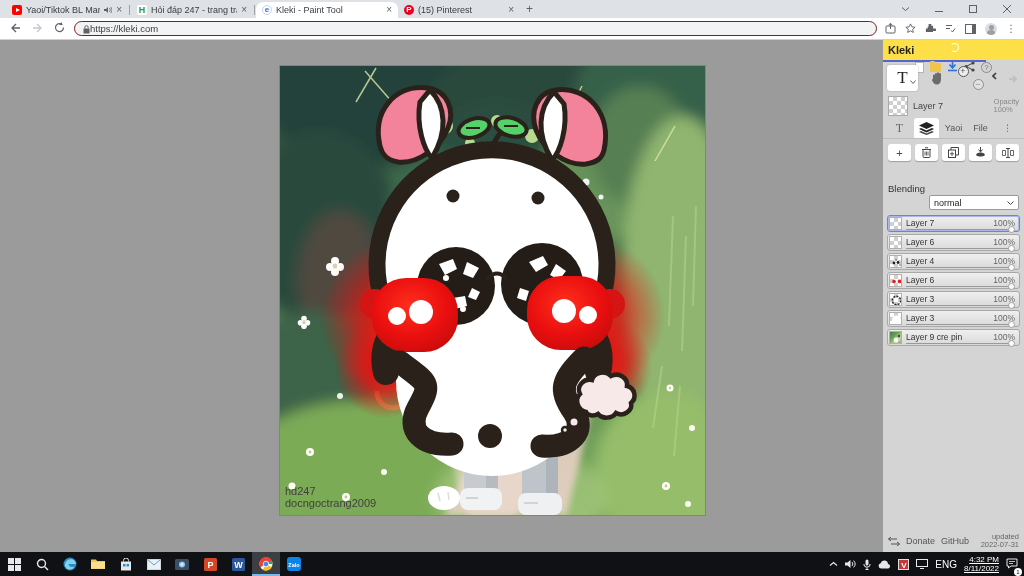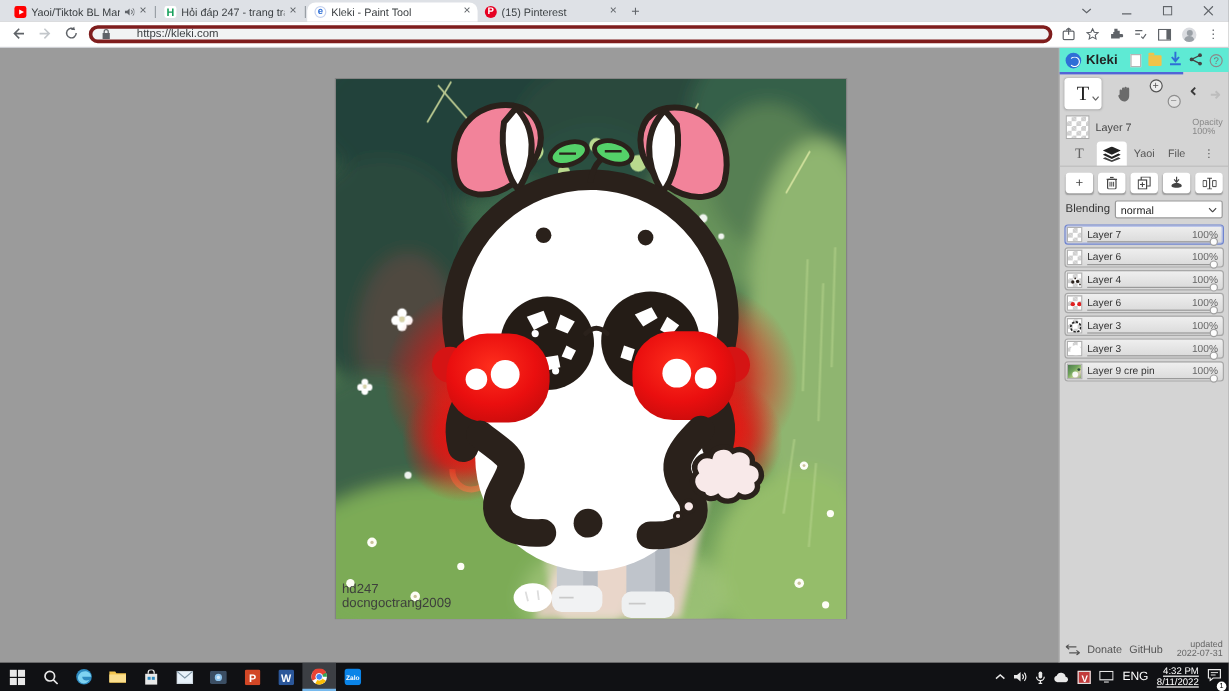--- a/index.html
+++ b/index.html
@@ -26,41 +26,41 @@
         text-align:center; line-height:10px; }
   .speaker-ic svg { display:block; }
   .newtab { font-size:12px; color:#5f6368; margin:0 0 2px 6px; }
   .wincontrols { margin-left:auto; display:flex; align-self:stretch; }
   .wincontrols > div { width:34px; display:flex; align-items:center; justify-content:center; color:#5f6368; }
 
   .toolbar { height:22px; background:#fff; display:flex; align-items:center; padding:0 8px; gap:8px;
              border-bottom:1px solid #cfd1d5; }
   .navbtn { font-size:12px; color:#5f6368; width:14px; text-align:center; }
   .navbtn.disabled { color:#bdc1c6; }
-  .urlbar { flex:1; height:15px; background:#f1f3f4; border:3px solid #7f1d1d; border-radius:8px;
-            display:flex; align-items:center; gap:22px; padding:0 8px; }
+  .urlbar { flex:1; height:15px; background:#f1f3f4; border:1px solid #7f1d1d; border-radius:8px;
+            display:flex; align-items:center; gap:0; padding:0 8px; }
   .url { font-size:9.5px; color:#3c4043; }
   .bar-icons { display:flex; align-items:center; gap:9px; }
   .bar-icons svg, .bar-icons span { display:block; }
   .avatar { width:12px; height:12px; border-radius:50%; background:#dadce0; position:relative; overflow:hidden; }
   .avatar:before { content:""; position:absolute; left:3.5px; top:2px; width:5px; height:5px; border-radius:50%; background:#9aa0a6; }
   .avatar:after { content:""; position:absolute; left:2px; top:7.5px; width:8px; height:6px; border-radius:50%; background:#9aa0a6; }
   .dots3 { color:#5f6368; font-size:10px; letter-spacing:0; }
 
   
   .main { display:flex; height:512px; }
   .workspace { flex:1; position:relative; background:#9b9b9b;padding-left:27px; }
   .canvas { position:absolute; left:280px; top:26px; width:425px; height:449px; background:#fff;
             box-shadow:0 0 0 1px rgba(0,0,0,.15); }
   .canvas svg { display:block; }
   .sig { position:absolute; left:5px; bottom:6px; font-size:11px; color:#3e403c; line-height:12px; }
 
   
   .sidebar { width:142px; background:#d4d4d4; border-left:1px solid #9c9c9c; display:flex; flex-direction:column; font-size:9px; color:#333; }
-  .k-header { height:20px; background:#5eead4; display:flex; align-items:center; padding:0 5px; gap:4px; }
+  .k-header { height:20px; background:#fde047; display:flex; align-items:center; padding:0 5px; gap:4px;flex-direction:column; }
   .k-logo { width:13px; height:13px; border-radius:50%; background:#2f6fd6; position:relative; }
   .k-logo:before { content:""; position:absolute; left:3px; top:3px; width:7px; height:7px;
       border:1.6px solid #fff; border-left-color:transparent; border-radius:50%; }
   .k-name { font-weight:bold; font-size:11px; color:#222; margin-right:auto; }
   .k-hicons { display:flex; gap:6px; align-items:center; }
   .icon-page { width:9px; height:11px; background:#fff; border:1px solid #b5b5b5; }
   .icon-folder { width:11px; height:9px; background:#f0c34a; border-radius:1px; position:relative; }
   .icon-folder:before { content:""; position:absolute; top:-2px; left:0; width:5px; height:2px; background:#f0c34a; border-radius:1px 1px 0 0; }
   .icon-help { width:11px; height:11px; border:1px solid #8a8a8a; border-radius:50%; color:#777;
       font-size:8px; text-align:center; line-height:10px; }
@@ -87,21 +87,21 @@
   .ktab { height:20px; flex:1; display:flex; align-items:center; justify-content:center; color:#555;
           border-radius:3px 3px 0 0; }
   .ktab.sel { background:#fff; }
   .ktab-T { font-family:"Liberation Serif", serif; font-size:12px; color:#666; }
   .k-actions { display:flex; gap:4px; padding:5px 5px 3px; }
   .actbtn { flex:1; height:17px; background:#fff; border-radius:3px; box-shadow:0 1px 1px rgba(0,0,0,.25);
             display:flex; align-items:center; justify-content:center; color:#444; font-size:11px; }
   .k-blend { display:flex; align-items:center; gap:4px; padding:3px 5px 5px; }
   .k-blend .lbl { color:#333; font-size:9.5px; }
   .selectbox { flex:1; height:15px; background:#fff; border:1px solid #9a9a9a; border-radius:2px;
-               display:flex; align-items:center; padding:0 4px; gap:4px; font-size:9px; color:#222; }
+               display:flex; align-items:center; padding:0 4px; gap:4px; font-size:9px; color:#222;margin-top:28px; }
   .selectbox .val { flex:1; }
   .k-layers { padding:0 4px; display:flex; flex-direction:column; gap:2px; }
   .lrow { height:17px; border:1px solid #a8a8a8; border-radius:3px; background:linear-gradient(#efefef,#d9d9d9);
           display:flex; align-items:center; gap:4px; padding:1px 4px 1px 1px; position:relative; }
   .lrow.sel { border-color:#6f84cf; box-shadow:0 0 0 1px #aab8e8 inset; }
   .lthumb { width:13px; height:13px; border:1px solid #b0b0b0; flex:0 0 auto; position:relative; overflow:hidden; }
   .lthumb svg { position:absolute; left:0; top:0; }
   .lmain { flex:1; align-self:stretch; display:flex; flex-direction:column; justify-content:space-between; padding:2px 0 2px; }
   .lrow .top { display:flex; justify-content:space-between; font-size:8.5px; color:#333; line-height:8px; }
   .lrow .pct { color:#666; }

